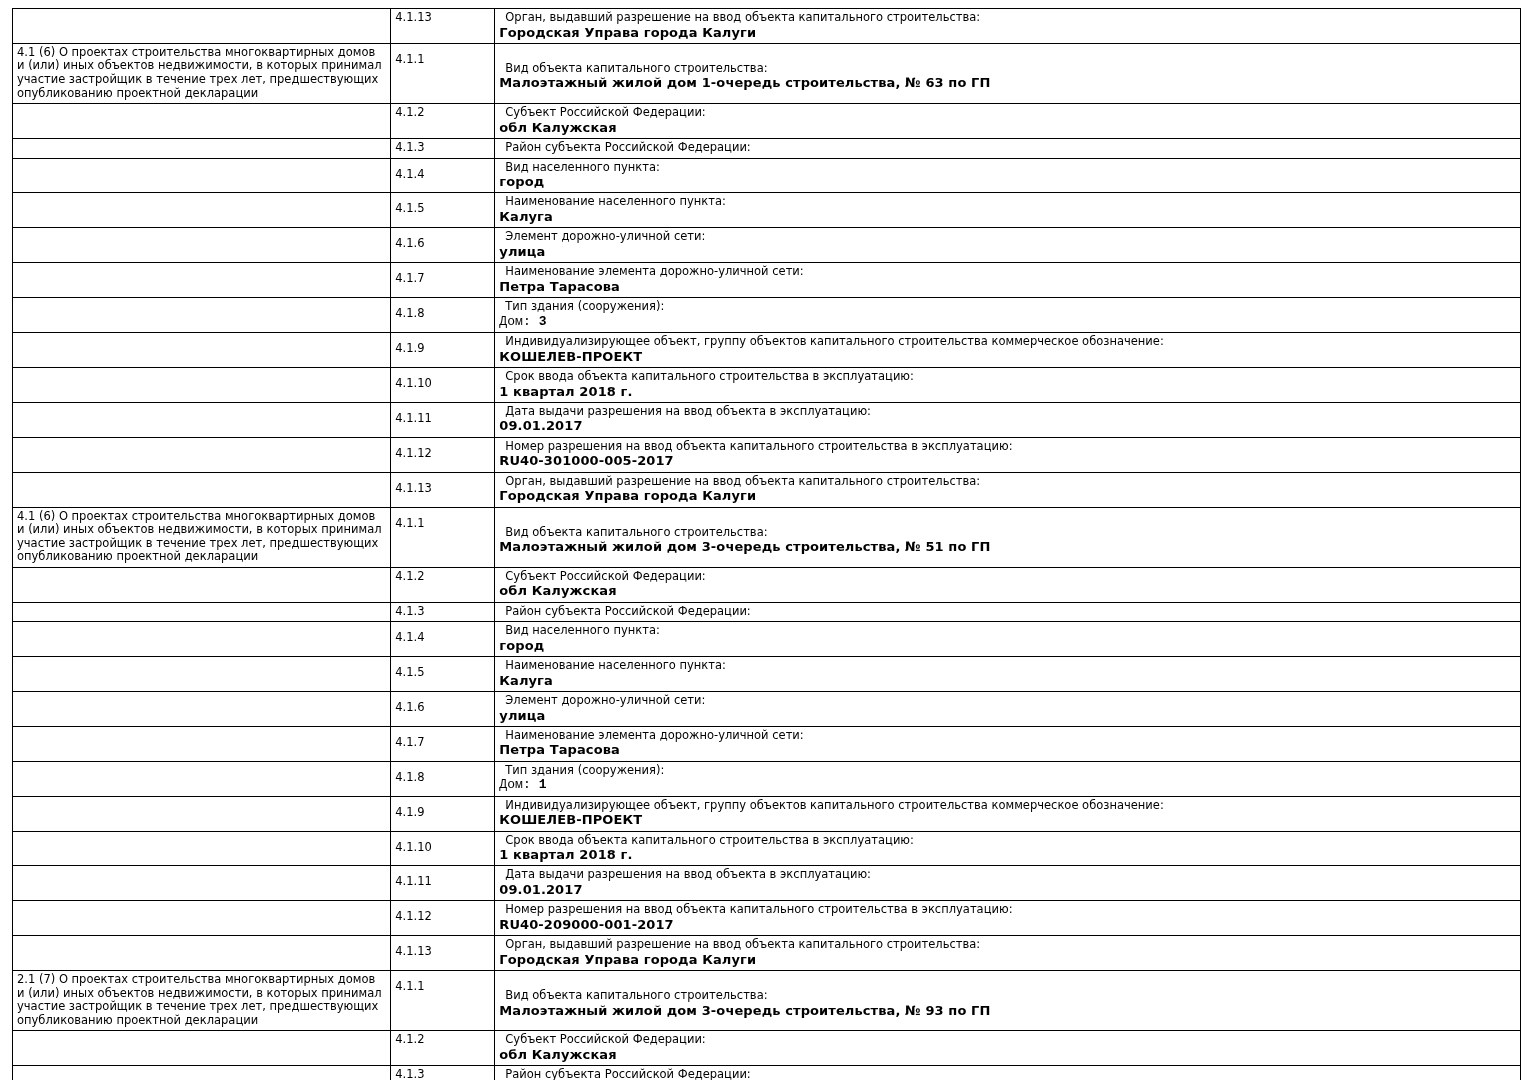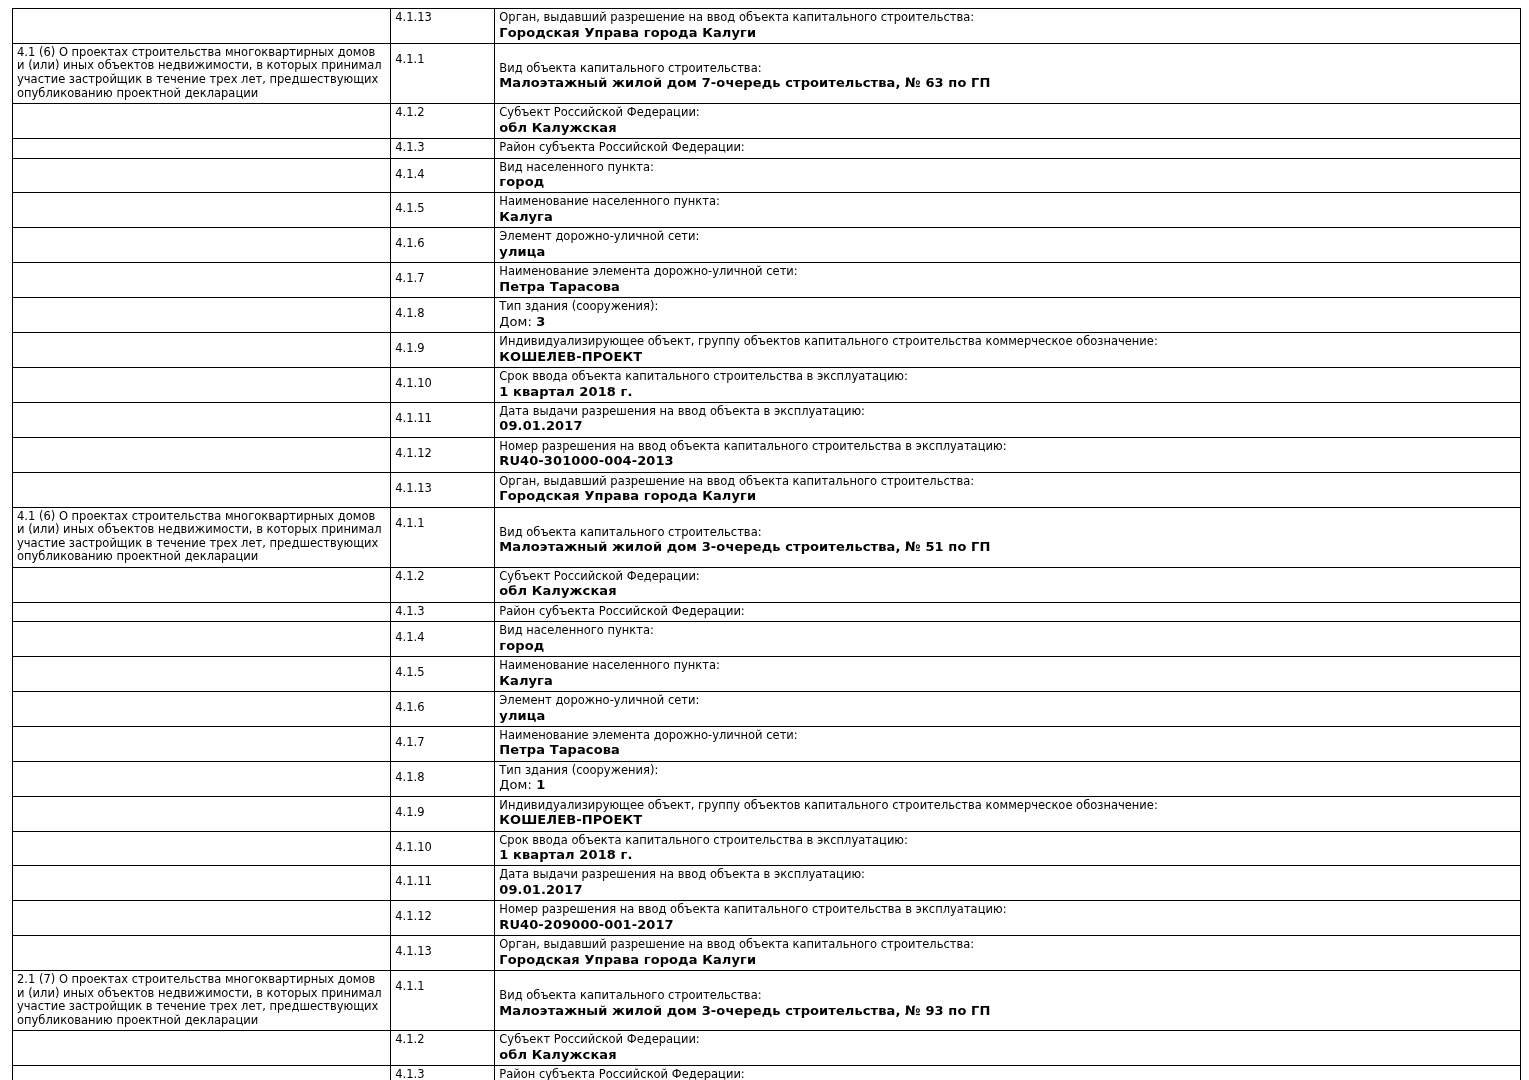--- a/index.html
+++ b/index.html
@@ -51,31 +51,33 @@
   }
   td.val {
     padding-left: 8px;
   }
   .lbl {
     font-size: 11.5px;
     font-weight: normal;
     display: block;
     white-space: nowrap;
     overflow: hidden;
+    margin-left: 6px;
   }
   .ans {
     font-size: 13px;
     font-weight: bold;
     display: block;
     white-space: nowrap;
     overflow: hidden;
     letter-spacing: 0.1px;
   }
   .ans.inlineprefix {
     font-weight: normal;
+    font-family: Liberation Mono, monospace;
   }
   .ans.inlineprefix b {
     font-weight: bold;
   }
   tr.rowtall td.val { padding-top: 18px; padding-bottom: 2px; }
 </style>
 </head>
 <body>
 
 <div class="page">
@@ -102,21 +104,21 @@
 
       <tr class="rowtall">
         <td class="sec" rowspan="1">
           <span>4.1 (6) О проектах строительства многоквартирных домов и (или) иных объектов недвижимости, в которых принимал участие застройщик в течение трех лет, предшествующих опубликованию проектной декларации</span>
         </td>
         <td class="code mid">
           <span>4.1.1</span>
         </td>
         <td class="val">
           <span class="lbl">Вид объекта капитального строительства:</span>
-          <span class="ans">Малоэтажный жилой дом 7-очередь строительства, № 63 по ГП</span>
+          <span class="ans">Малоэтажный жилой дом 1-очередь строительства, № 63 по ГП</span>
         </td>
       </tr>
       <tr>
         <td></td>
         <td class="code">
           <span>4.1.2</span>
         </td>
         <td class="val">
           <span class="lbl">Субъект Российской Федерации:</span>
           <span class="ans">обл Калужская</span>
@@ -211,21 +213,21 @@
           <span class="ans">09.01.2017</span>
         </td>
       </tr>
       <tr>
         <td></td>
         <td class="code mid">
           <span>4.1.12</span>
         </td>
         <td class="val">
           <span class="lbl">Номер разрешения на ввод объекта капитального строительства в эксплуатацию:</span>
-          <span class="ans">RU40-301000-004-2013</span>
+          <span class="ans">RU40-301000-005-2017</span>
         </td>
       </tr>
       <tr>
         <td></td>
         <td class="code mid">
           <span>4.1.13</span>
         </td>
         <td class="val">
           <span class="lbl">Орган, выдавший разрешение на ввод объекта капитального строительства:</span>
           <span class="ans">Городская Управа города Калуги</span>

